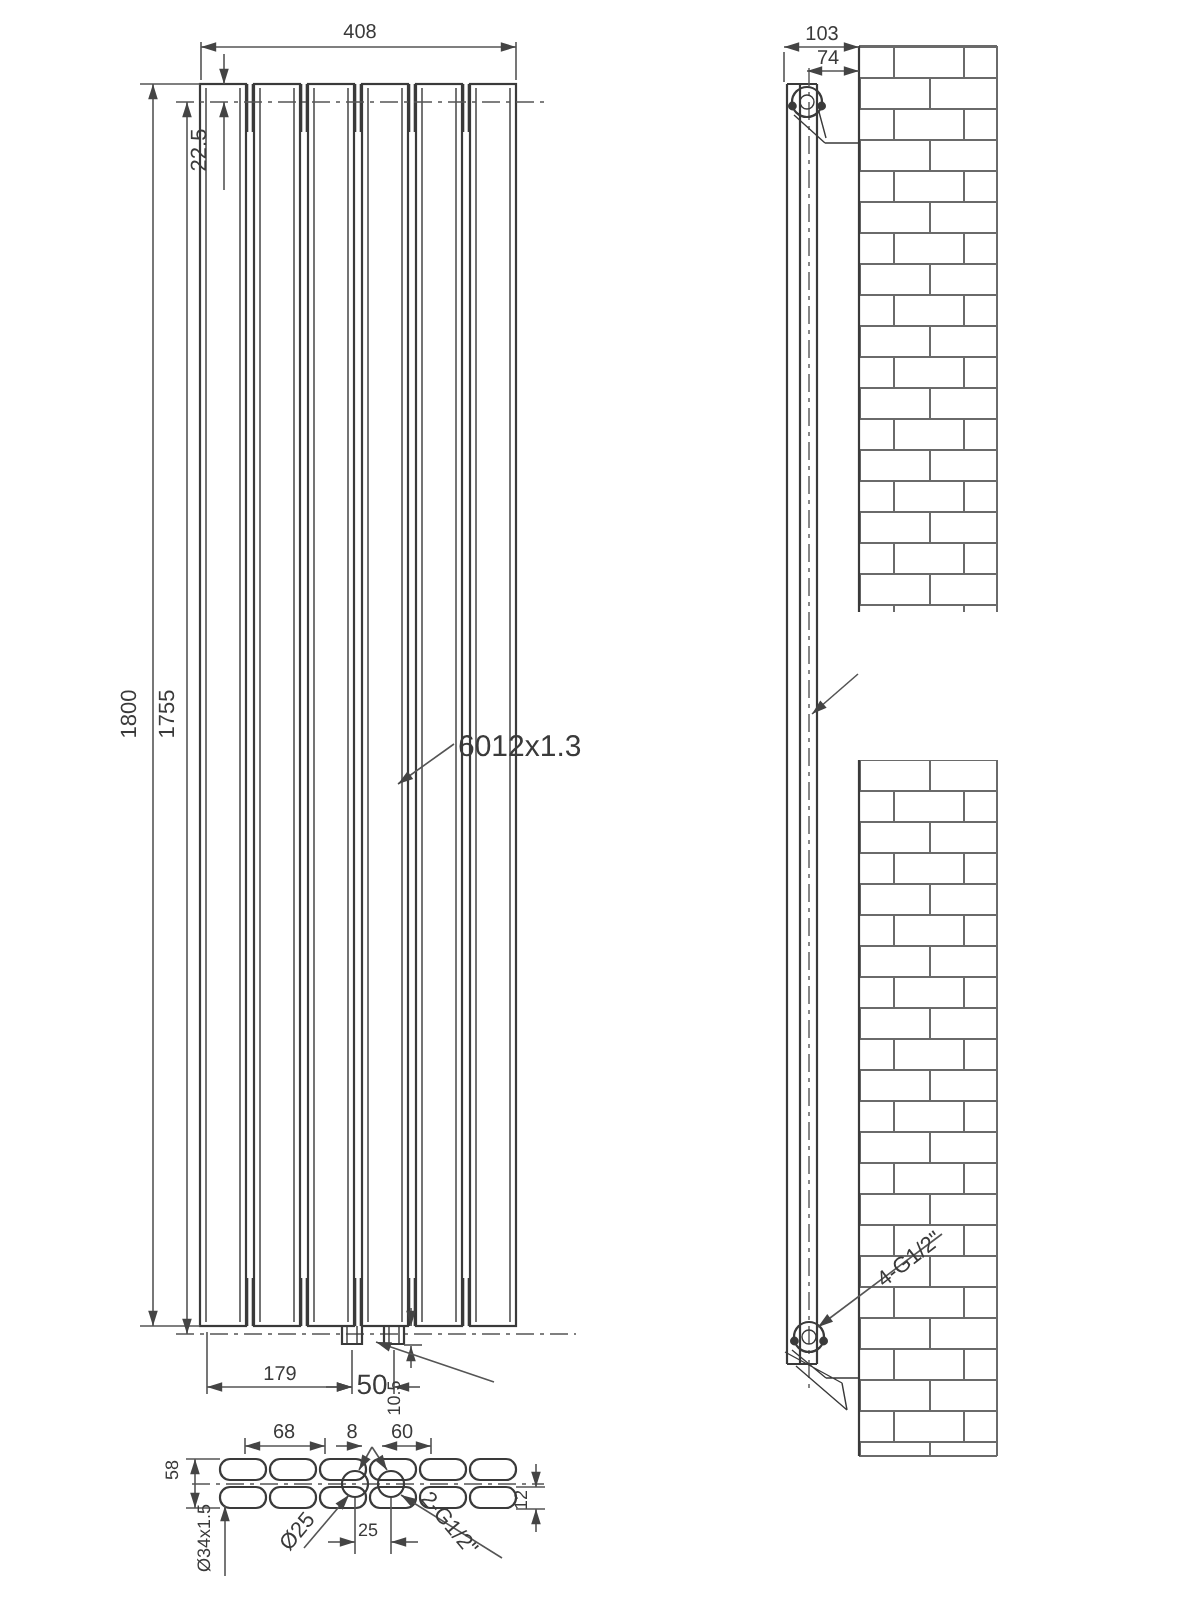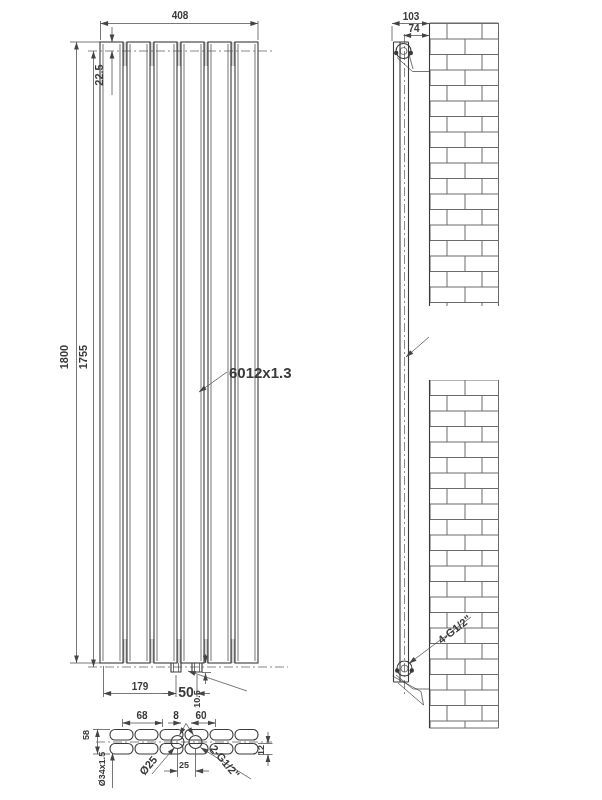--- a/index.html
+++ b/index.html
@@ -1,16 +1,16 @@
 <!DOCTYPE html>
 <html><head>
 <meta charset="utf-8">
 <style>
   html,body{margin:0;padding:0;background:#ffffff;}
-  .stage{width:602px;height:800px;position:relative;background:#fff;overflow:hidden;font-weight:bold;}
+  .stage{width:602px;height:800px;position:relative;background:#fff;overflow:hidden;}
   svg{display:block;}
   text{font-family:"Liberation Sans","DejaVu Sans",sans-serif;fill:#3a3a3a;}
   .obj{stroke:#3a3a3a;stroke-width:1.1;fill:none;}
   .thin{stroke:#3a3a3a;stroke-width:0.7;fill:none;}
   .dim{stroke:#555;stroke-width:0.8;fill:none;}
   .cl{stroke:#555;stroke-width:0.7;fill:none;stroke-dasharray:9 3 2 3;}
   .brickline{stroke:#6a6a6a;stroke-width:1;fill:none;}
 </style>
 </head>
 <body>

